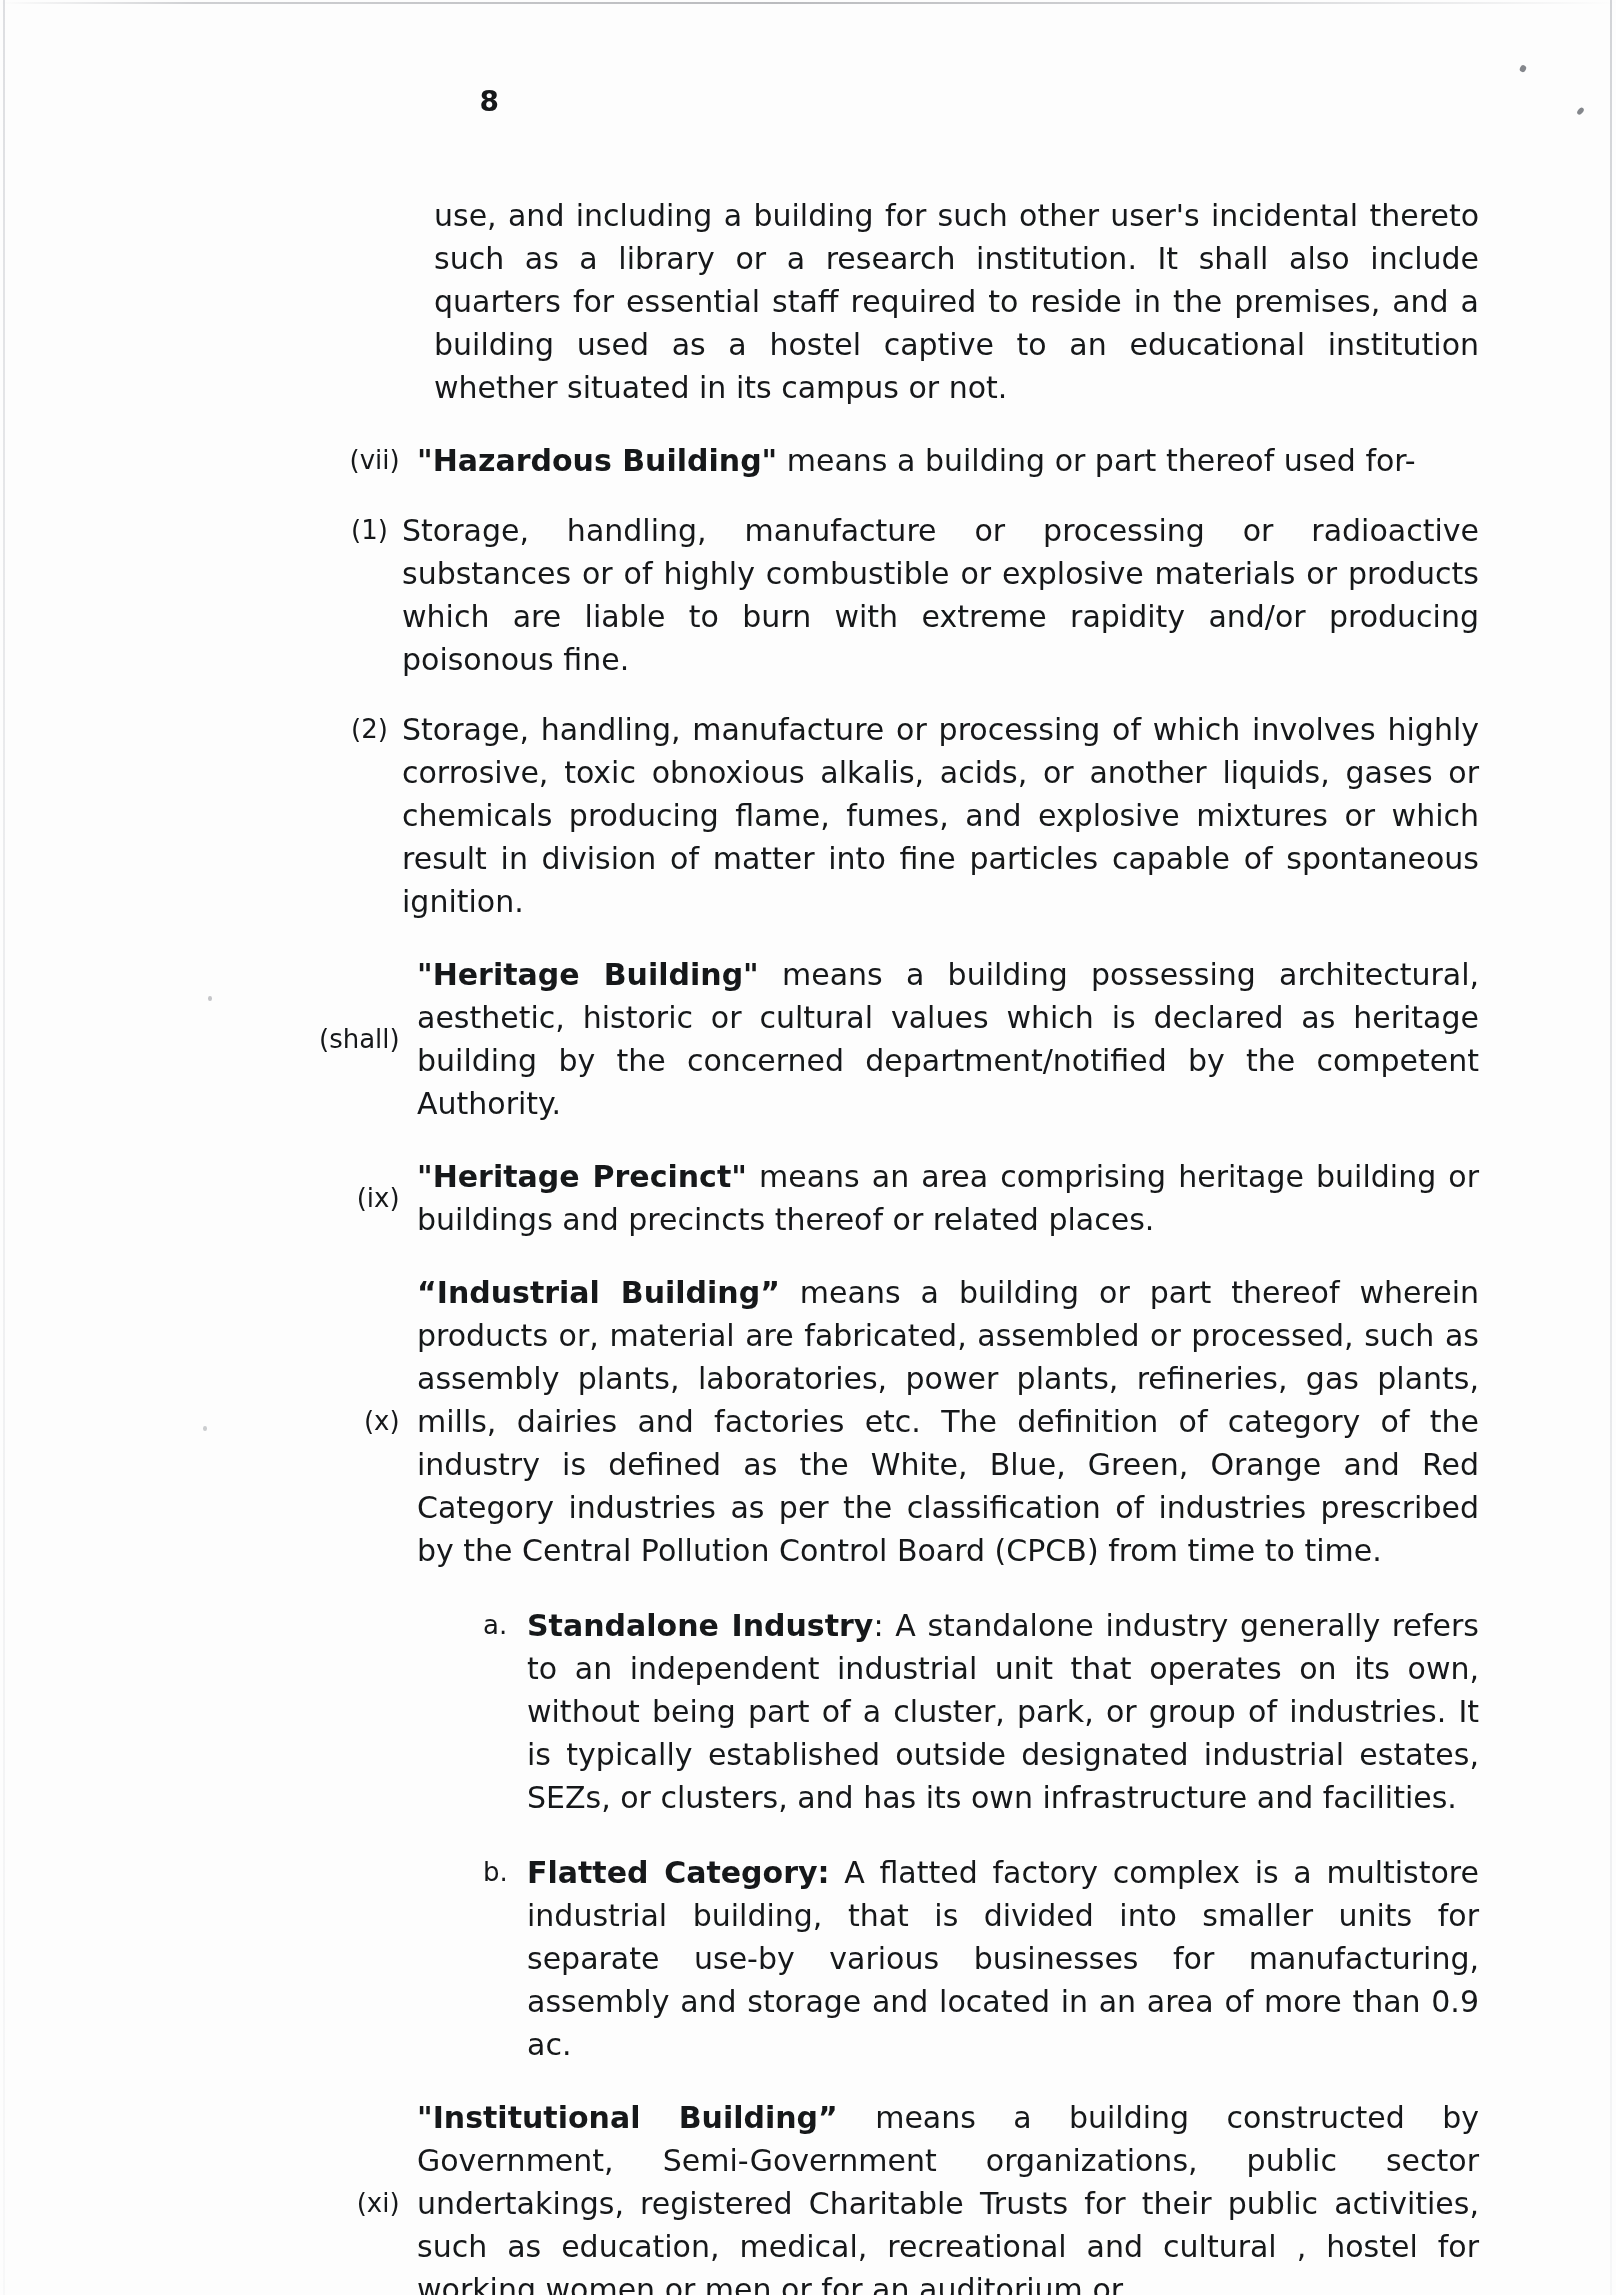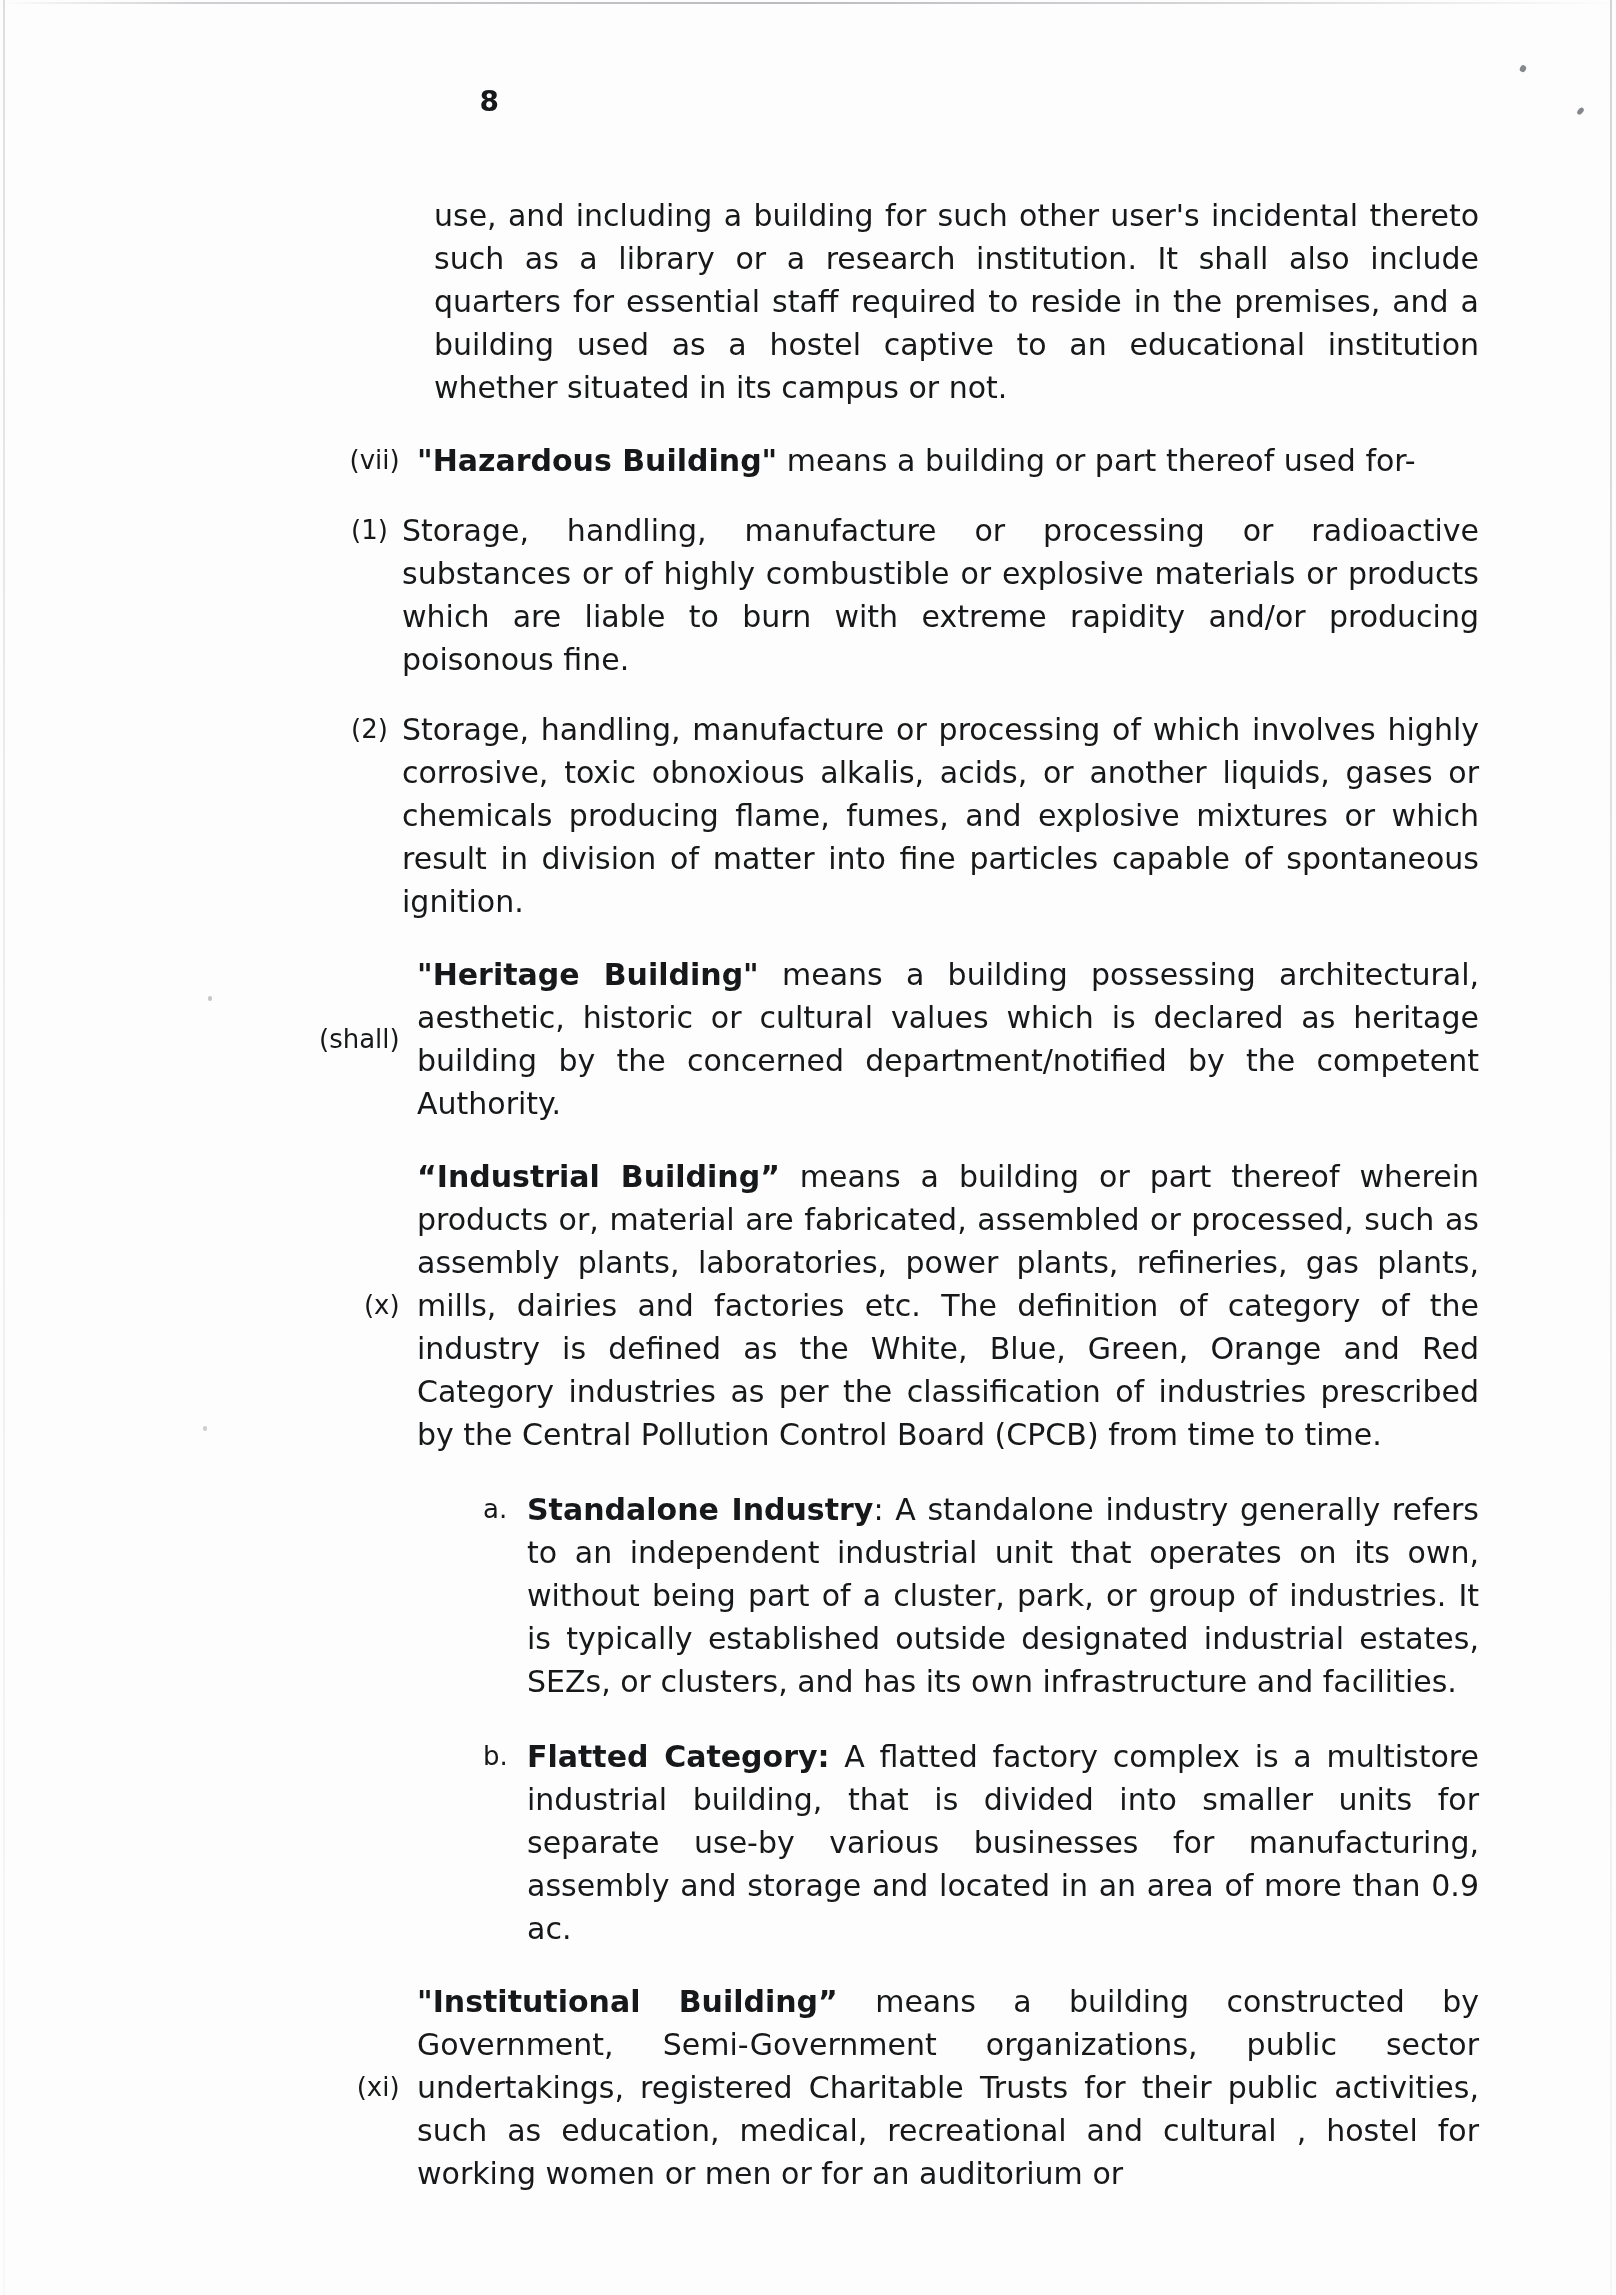--- a/index.html
+++ b/index.html
@@ -194,20 +194,26 @@
       </div>
     </div>
 
     <div class="clause">
       <div class="clause-marker">(shall)</div>
       <div class="clause-body">
         <p class="para"><span class="term">"Heritage Building"</span><span> means a building possessing architectural, aesthetic, historic or cultural values which is declared as heritage building by the concerned department/notified by the competent Authority.</span></p>
       </div>
     </div>
 
+    <div class="clause">
+      <div class="clause-marker">(ix)</div>
+      <div class="clause-body">
+        <p class="para"><span class="term">"Heritage Precinct"</span><span> means an area comprising heritage building or buildings and precincts thereof or related places.</span></p>
+      </div>
+    </div>
 
     <div class="clause">
       <div class="clause-marker">(x)</div>
       <div class="clause-body">
         <p class="para"><span class="term">“Industrial Building”</span><span> means a building or part thereof wherein products or, material are fabricated, assembled or processed, such as assembly plants, laboratories, power plants, refineries, gas plants, mills, dairies and factories etc. The definition of category of the industry is defined as  the White, Blue, Green, Orange and Red Category industries as per the classification of industries prescribed by the Central Pollution Control Board (CPCB) from time to time.</span></p>
       </div>
     </div>
 
     <div class="sublet">
       <div class="sublet-marker">a.</div>

